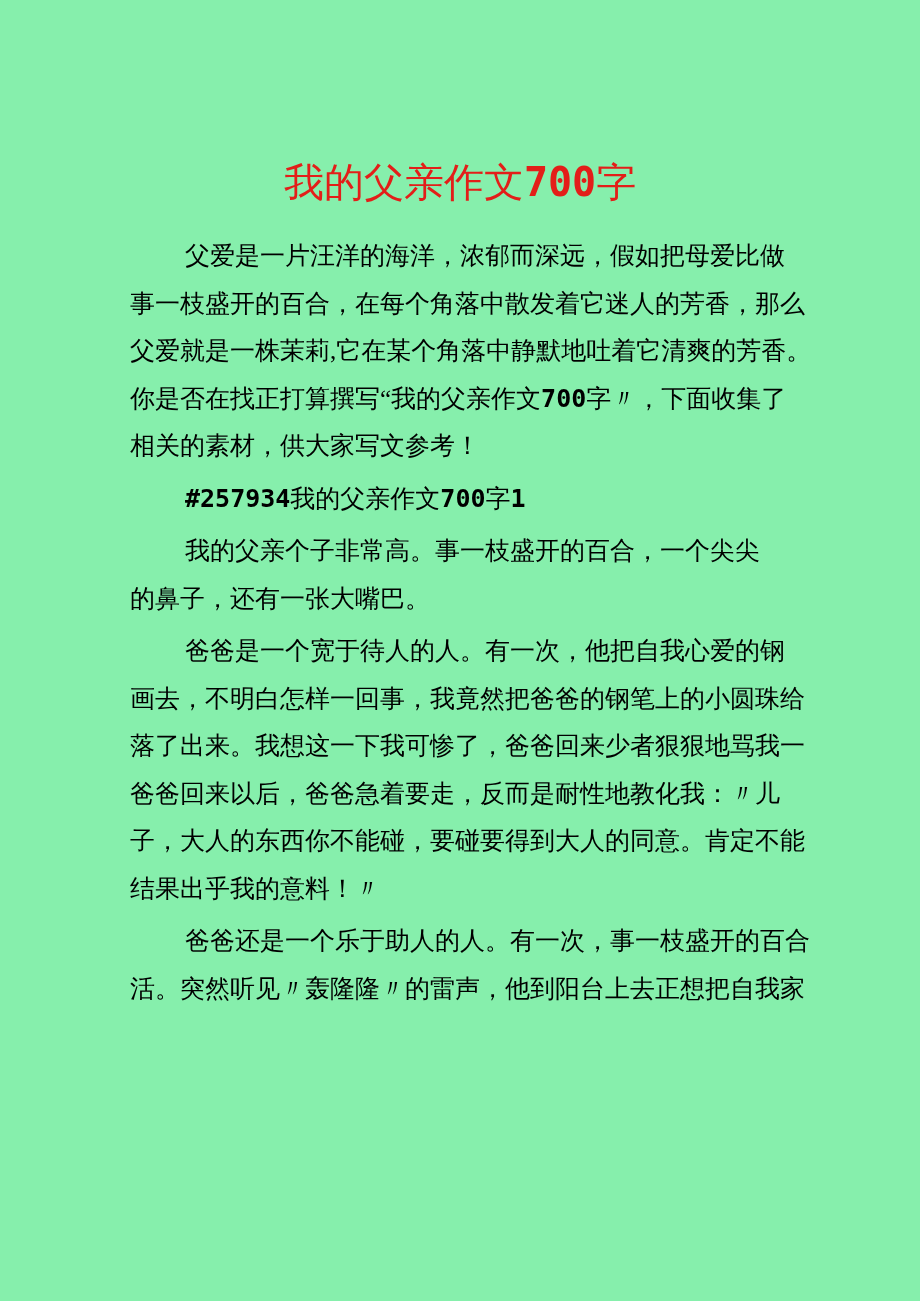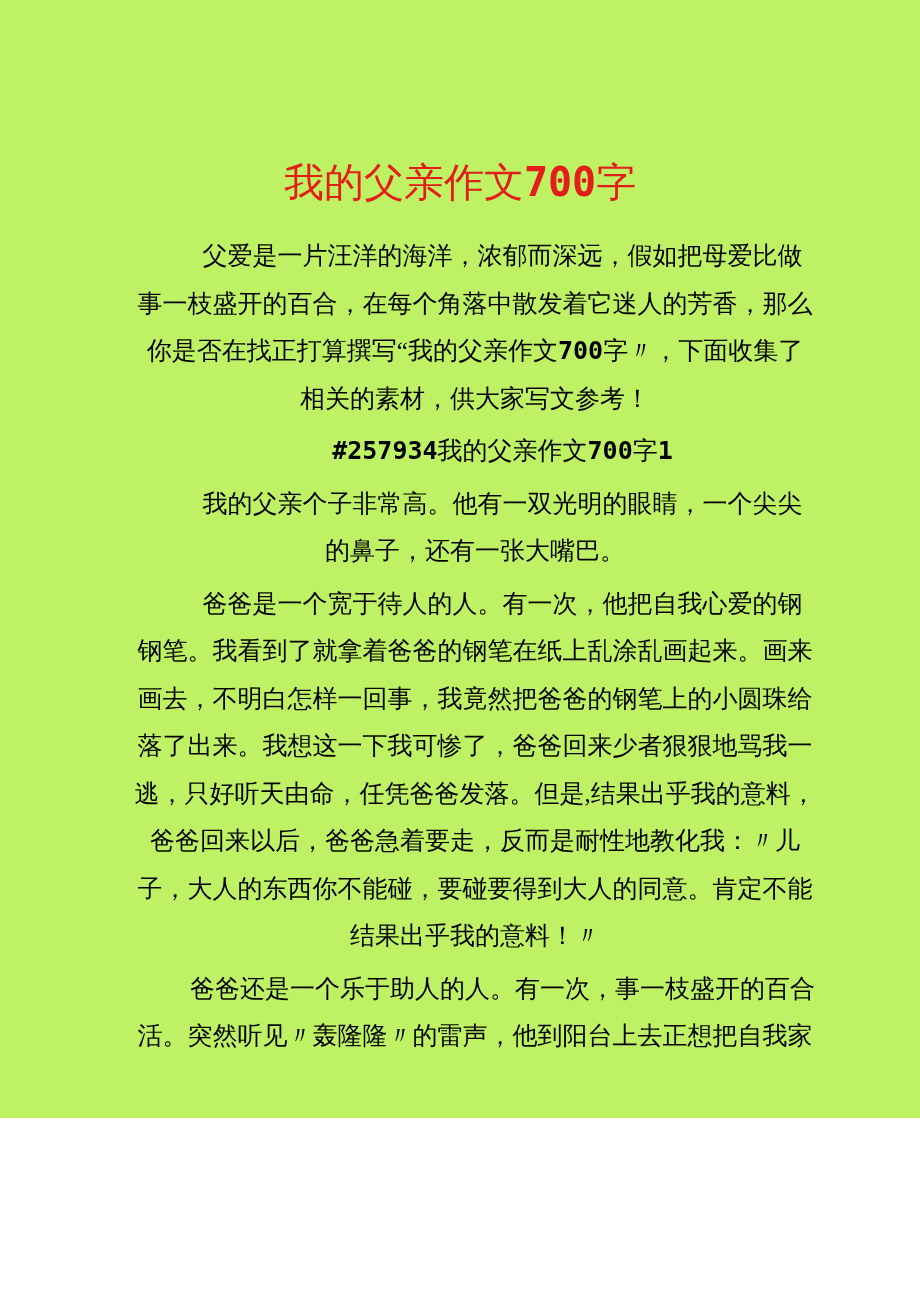--- a/index.html
+++ b/index.html
@@ -7,22 +7,22 @@
     width: 920px;
     height: 1301px;
     background: #ffffff;
     overflow: hidden;
     font-family: "Liberation Serif", "DejaVu Serif", serif;
     color: #000000;
   }
   .page {
     position: relative;
     width: 920px;
-    height: 1118px;
-    background: #bef264;
+    height: 1301px;
+    background: #86efac;
   }
   .title {
     margin: 0;
     padding-top: 157px;
     text-align: center;
     font-size: 40px;
     line-height: 50px;
     font-weight: 400;
     color: var(--title-color, #e31e19);
     white-space: nowrap;
@@ -31,53 +31,51 @@
     margin: 24px 0 0 130px;
     width: 690px;
     font-size: 25px;
     line-height: 47.5px;
   }
   .para { margin: 0; }
   .para + .para { margin-top: 5px; }
   .line {
     display: block;
     white-space: nowrap;
-    text-align: center;
   }
   .line.first { text-indent: 55px; }
   .num {
     font-family: "DejaVu Sans Mono", "Liberation Mono", monospace;
     font-weight: 700;
   }
 </style>
 </head>
 <body style="background: rgb(255, 255, 255); color: rgb(0, 0, 0);">
 
 <div class="page">
   <h1 class="title">我的父亲作文<span class="num">700</span>字</h1>
   <div class="content">
       <p class="para">
         <span class="line first">父爱是一片汪洋的海洋，浓郁而深远，假如把母爱比做</span>
         <span class="line">事一枝盛开的百合，在每个角落中散发着它迷人的芳香，那么</span>
+        <span class="line">父爱就是一株茉莉,它在某个角落中静默地吐着它清爽的芳香。</span>
         <span class="line">你是否在找正打算撰写“我的父亲作文<span class="num">700</span>字〃，下面收集了</span>
         <span class="line">相关的素材，供大家写文参考！</span>
       </p>
       <p class="para">
         <span class="line first"><span class="num">#257934</span>我的父亲作文<span class="num">700</span>字<span class="num">1</span></span>
       </p>
       <p class="para">
-        <span class="line first">我的父亲个子非常高。他有一双光明的眼睛，一个尖尖</span>
+        <span class="line first">我的父亲个子非常高。事一枝盛开的百合，一个尖尖</span>
         <span class="line">的鼻子，还有一张大嘴巴。</span>
       </p>
       <p class="para">
         <span class="line first">爸爸是一个宽于待人的人。有一次，他把自我心爱的钢</span>
-        <span class="line">钢笔。我看到了就拿着爸爸的钢笔在纸上乱涂乱画起来。画来</span>
         <span class="line">画去，不明白怎样一回事，我竟然把爸爸的钢笔上的小圆珠给</span>
         <span class="line">落了出来。我想这一下我可惨了，爸爸回来少者狠狠地骂我一</span>
-        <span class="line">逃，只好听天由命，任凭爸爸发落。但是,结果出乎我的意料，</span>
         <span class="line">爸爸回来以后，爸爸急着要走，反而是耐性地教化我：〃儿</span>
         <span class="line">子，大人的东西你不能碰，要碰要得到大人的同意。肯定不能</span>
         <span class="line">结果出乎我的意料！〃</span>
       </p>
       <p class="para">
         <span class="line first">爸爸还是一个乐于助人的人。有一次，事一枝盛开的百合</span>
         <span class="line">活。突然听见〃轰隆隆〃的雷声，他到阳台上去正想把自我家</span>
       </p>
     </div>
 </div>

